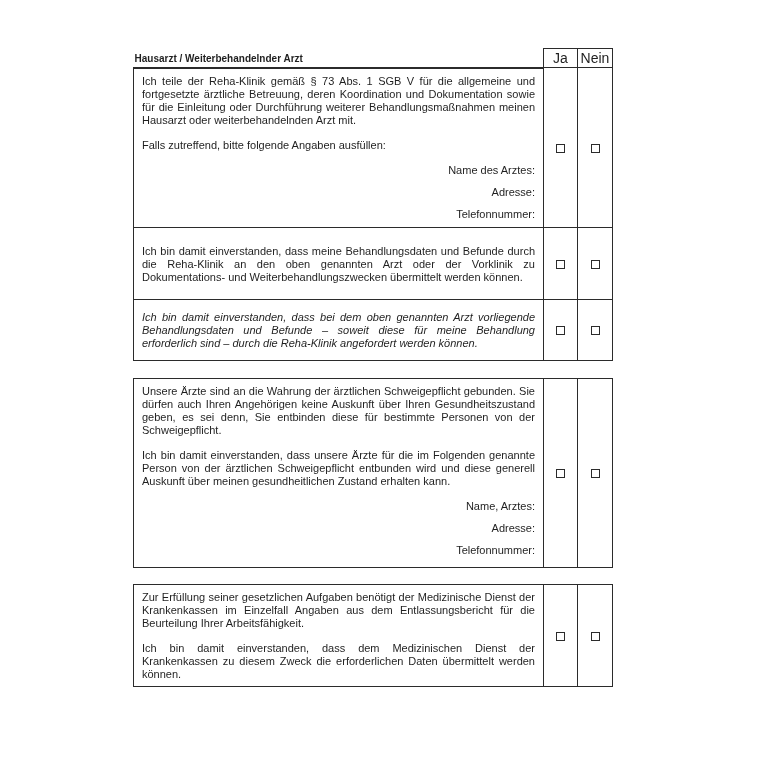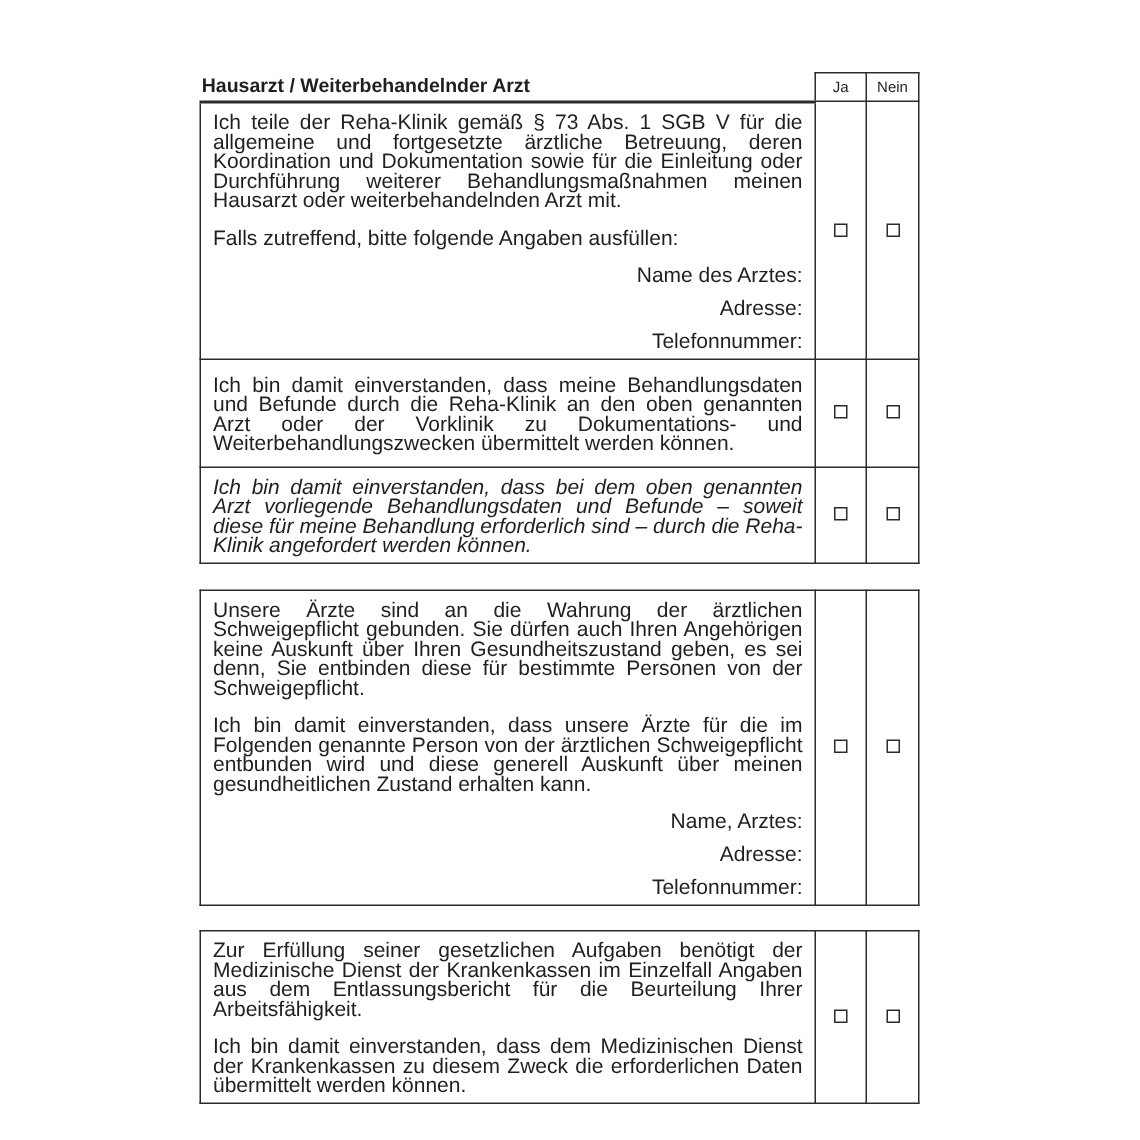--- a/index.html
+++ b/index.html
@@ -32,37 +32,37 @@
   tr.hh3 { height: 18px; }
   tr.h160 { height: 160px; }
   tr.h72  { height: 72px; }
   tr.h61  { height: 61px; font-style: italic; }
   tr.h189 { height: 189px; }
   tr.h100 { height: 92px; }
 
   td.title {
     border: none;
     border-bottom: 2px solid #2b2b2b;
-    font-size: 13px;
+    font-size: 10px;
     font-weight: bold;
     vertical-align: bottom;
     padding: 0 0 3px 1px;
     white-space: nowrap;
   }
   td.hcol {
     border: 1px solid #2b2b2b;
-    font-size: 10px;
+    font-size: 14px;
     text-align: center;
     vertical-align: middle;
   }
   td.txt {
     border: 1px solid #2b2b2b;
     vertical-align: top;
     padding: 6px 8px 5px 8px;
-    font-size: 14px;
+    font-size: 11px;
     line-height: 13px;
     text-align: justify;
   }
   td.txt.vmid { vertical-align: middle; }
   td.chk {
     border: 1px solid #2b2b2b;
     text-align: center;
     vertical-align: middle;
   }
   p.para { margin: 0 0 12px 0; }

